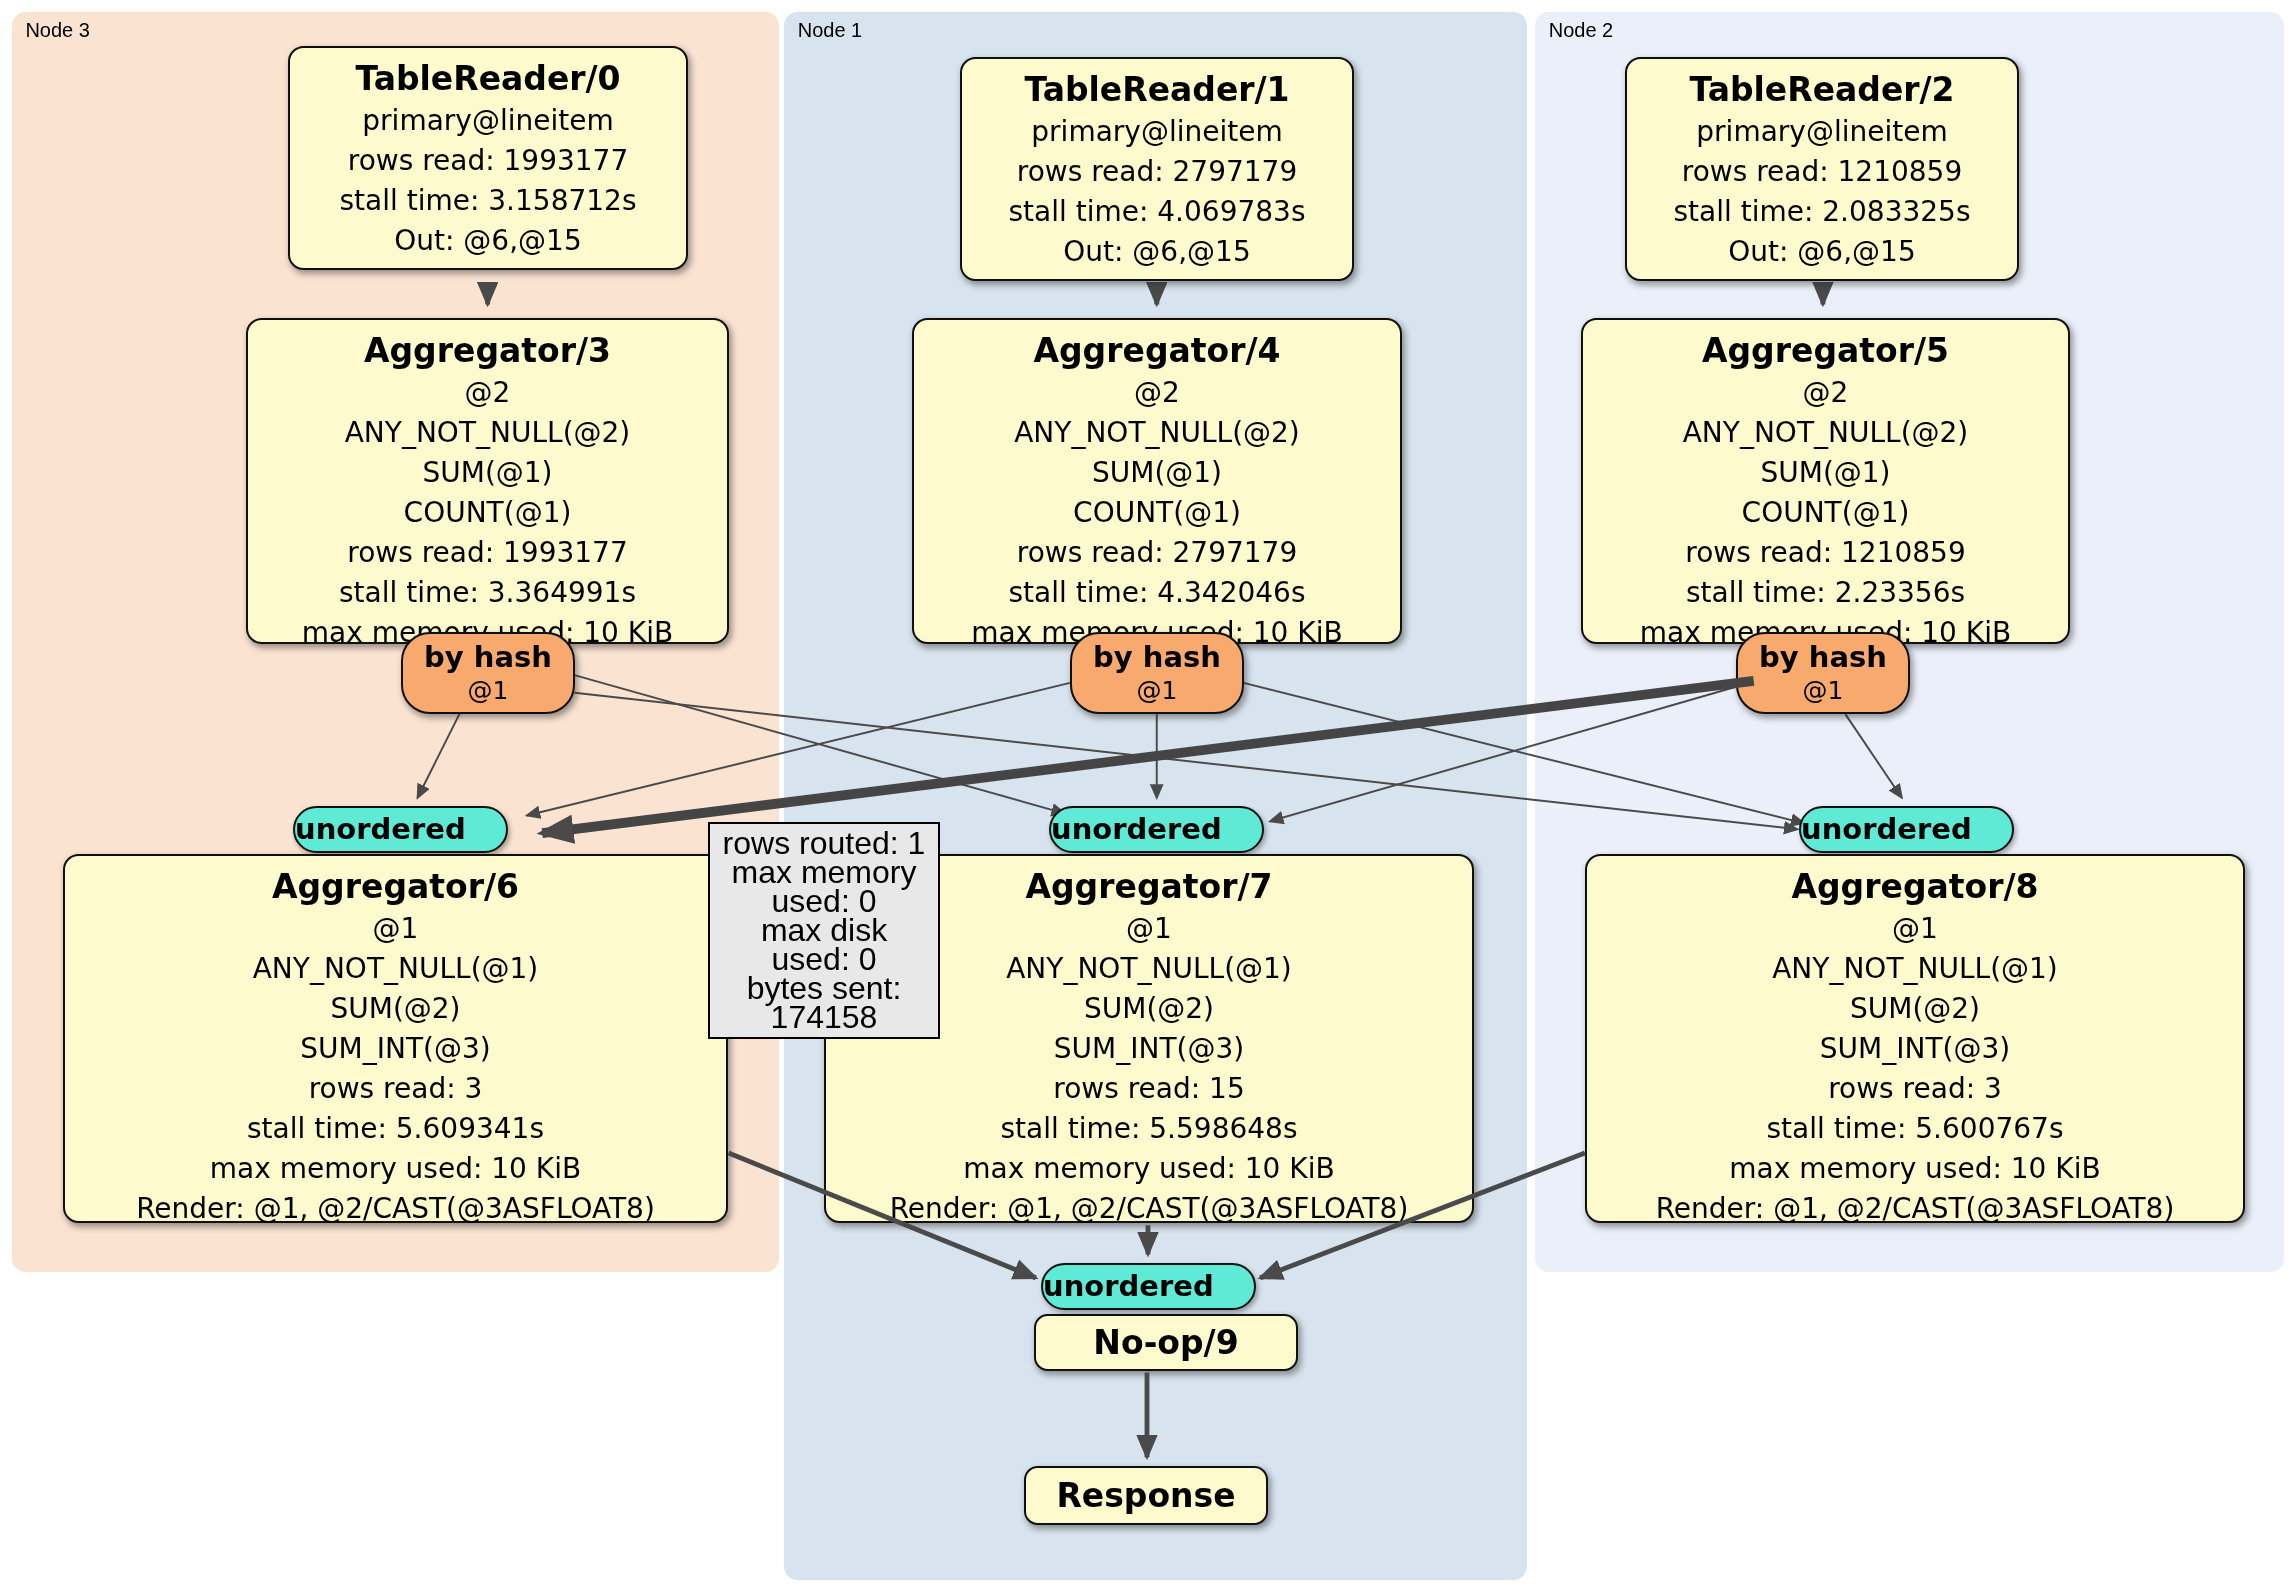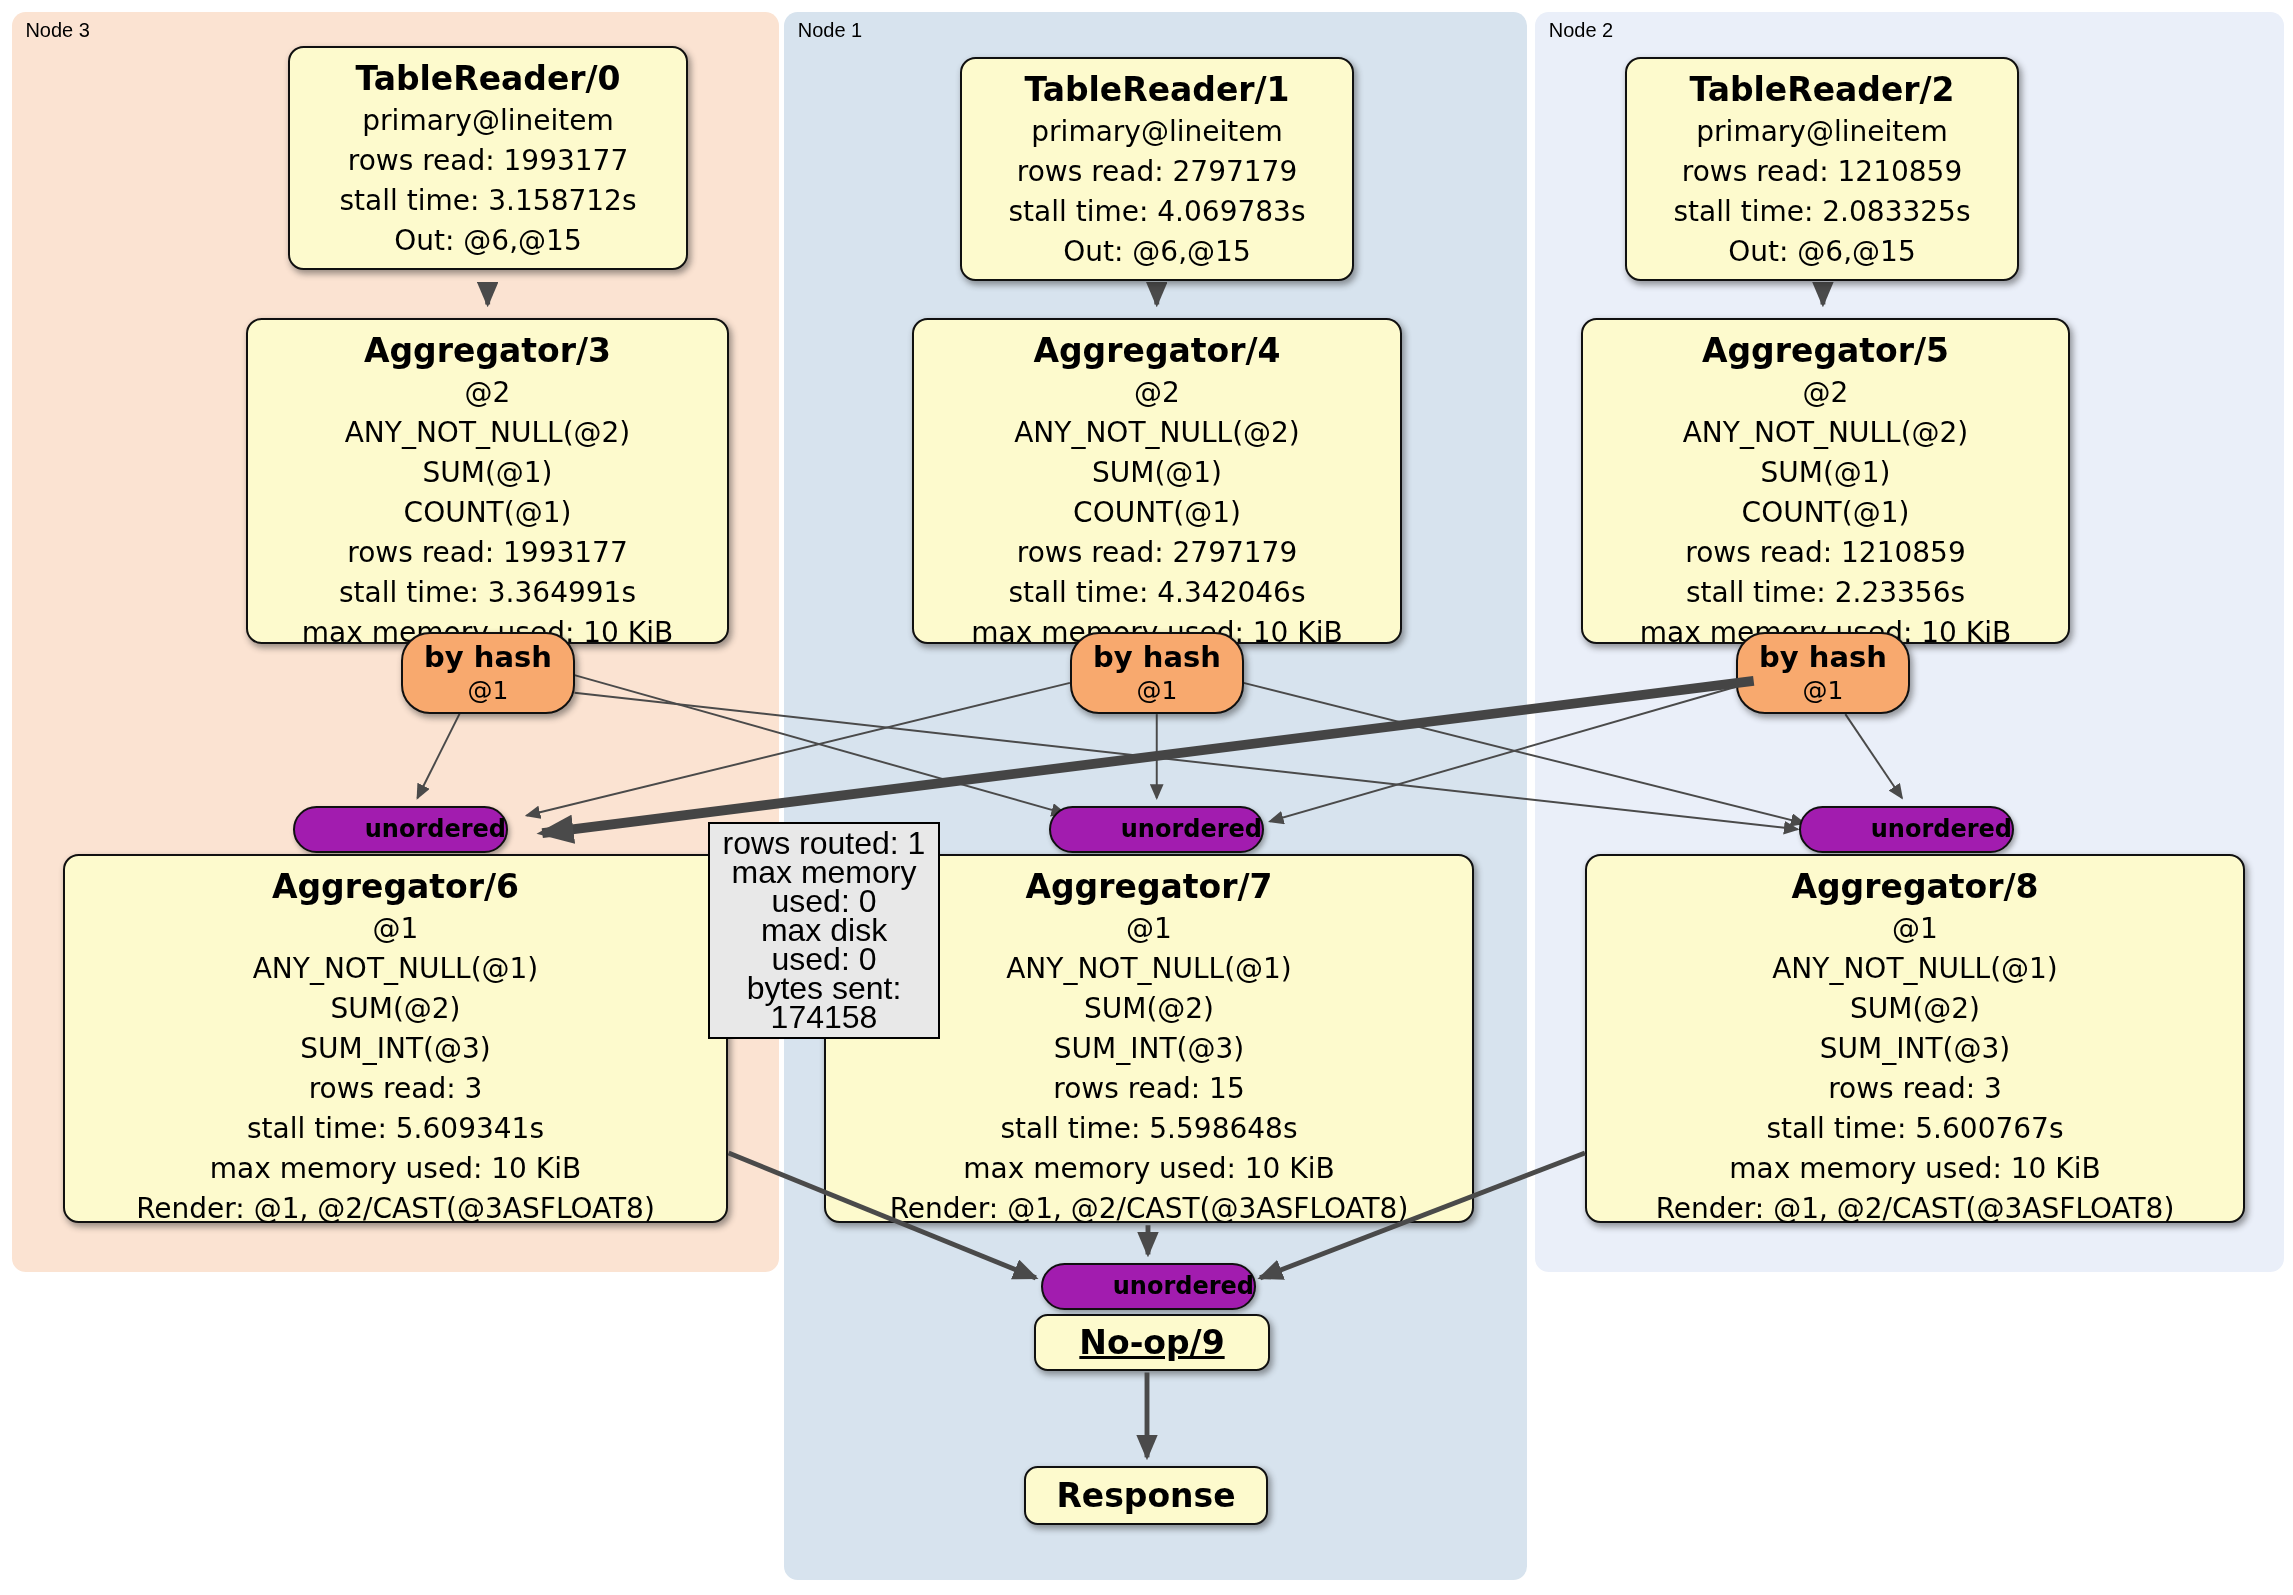--- a/index.html
+++ b/index.html
@@ -14,23 +14,23 @@
   .nodebox{position:absolute;background:#FDFACD;border:2.9px solid #101010;border-radius:15.6px;
            box-shadow:2.9px 3.9px 5.9px rgba(40,40,40,0.45);text-align:center;color:#000;z-index:2;
            padding-top:7.8px;box-sizing:border-box;}
   .nodebox .title{font-size:33px;font-weight:bold;line-height:45px;}
   .nodebox .line{font-size:28px;line-height:40px;}
   .router{position:absolute;background:#F8A96E;border:2.9px solid #101010;border-radius:29px;
           box-shadow:2.9px 3.9px 5.9px rgba(40,40,40,0.45);text-align:center;color:#000;z-index:3;
           box-sizing:border-box;padding-top:4.9px;}
   .router .rlabel{font-size:29px;font-weight:bold;line-height:37px;}
   .router .rsub{font-size:25px;line-height:29px;}
-  .stream{position:absolute;background:#a21caf;border:2.9px solid #101010;border-radius:25px;
-          box-shadow:2px 2.9px 4.9px rgba(40,40,40,0.4);text-align:right;color:#000;z-index:2;
-          font-size:24px;font-weight:bold;box-sizing:border-box;}
+  .stream{position:absolute;background:#5eead4;border:2.9px solid #101010;border-radius:25px;
+          box-shadow:2px 2.9px 4.9px rgba(40,40,40,0.4);text-align:left;color:#000;z-index:2;
+          font-size:29px;font-weight:bold;box-sizing:border-box;}
   .smallbox{position:absolute;background:#FDFACD;border:2.9px solid #101010;border-radius:13.7px;
             box-shadow:2.9px 3.9px 5.9px rgba(40,40,40,0.45);text-align:center;color:#000;z-index:4;
             font-size:33px;font-weight:bold;box-sizing:border-box;}
   .tooltip{position:absolute;background:#E8E8E8;border:2px solid #000;z-index:6;
            font-family:"Liberation Sans",sans-serif;font-size:32px;line-height:29px;
            text-align:center;color:#000;padding:4.9px 7.8px;box-sizing:border-box;}
 </style>
 </head>
 <body>
 
@@ -170,21 +170,21 @@
     <div class="line">ANY_NOT_NULL(@1)</div>
     <div class="line">SUM(@2)</div>
     <div class="line">SUM_INT(@3)</div>
     <div class="line">rows read: 3</div>
     <div class="line">stall time: 5.600767s</div>
     <div class="line">max memory used: 10 KiB</div>
     <div class="line">Render: @1, @2/CAST(@3ASFLOAT8)</div>
   </div>
 
   <div class="stream" style="left:1041px;top:1263px;width:215px;height:47px;line-height:43px;">unordered</div>
-  <div class="smallbox" style="left:1034px;top:1314px;width:236px;height:57px;line-height:53px;text-decoration:underline;">No-op/9</div>
+  <div class="smallbox" style="left:1034px;top:1314px;width:264px;height:57px;line-height:53px;">No-op/9</div>
   <div class="smallbox" style="left:1024px;top:1466px;width:244px;height:59px;line-height:55px;">Response</div>
 
   <svg id="edges-over" class="edges" width="2294" height="1596" viewBox="0 0 2352 1636">
     <defs>
       <marker id="arr-b2" markerUnits="userSpaceOnUse" markerWidth="26" markerHeight="22" refX="23" refY="11" orient="auto">
         <path d="M0,0 L26,11 L0,22 z" fill="#4A4A4A"></path>
       </marker>
       <marker id="arr-xl" markerUnits="userSpaceOnUse" markerWidth="38" markerHeight="30" refX="32" refY="15" orient="auto">
         <path d="M0,0 L38,15 L0,30 z" fill="#4A4A4A"></path>
       </marker>

